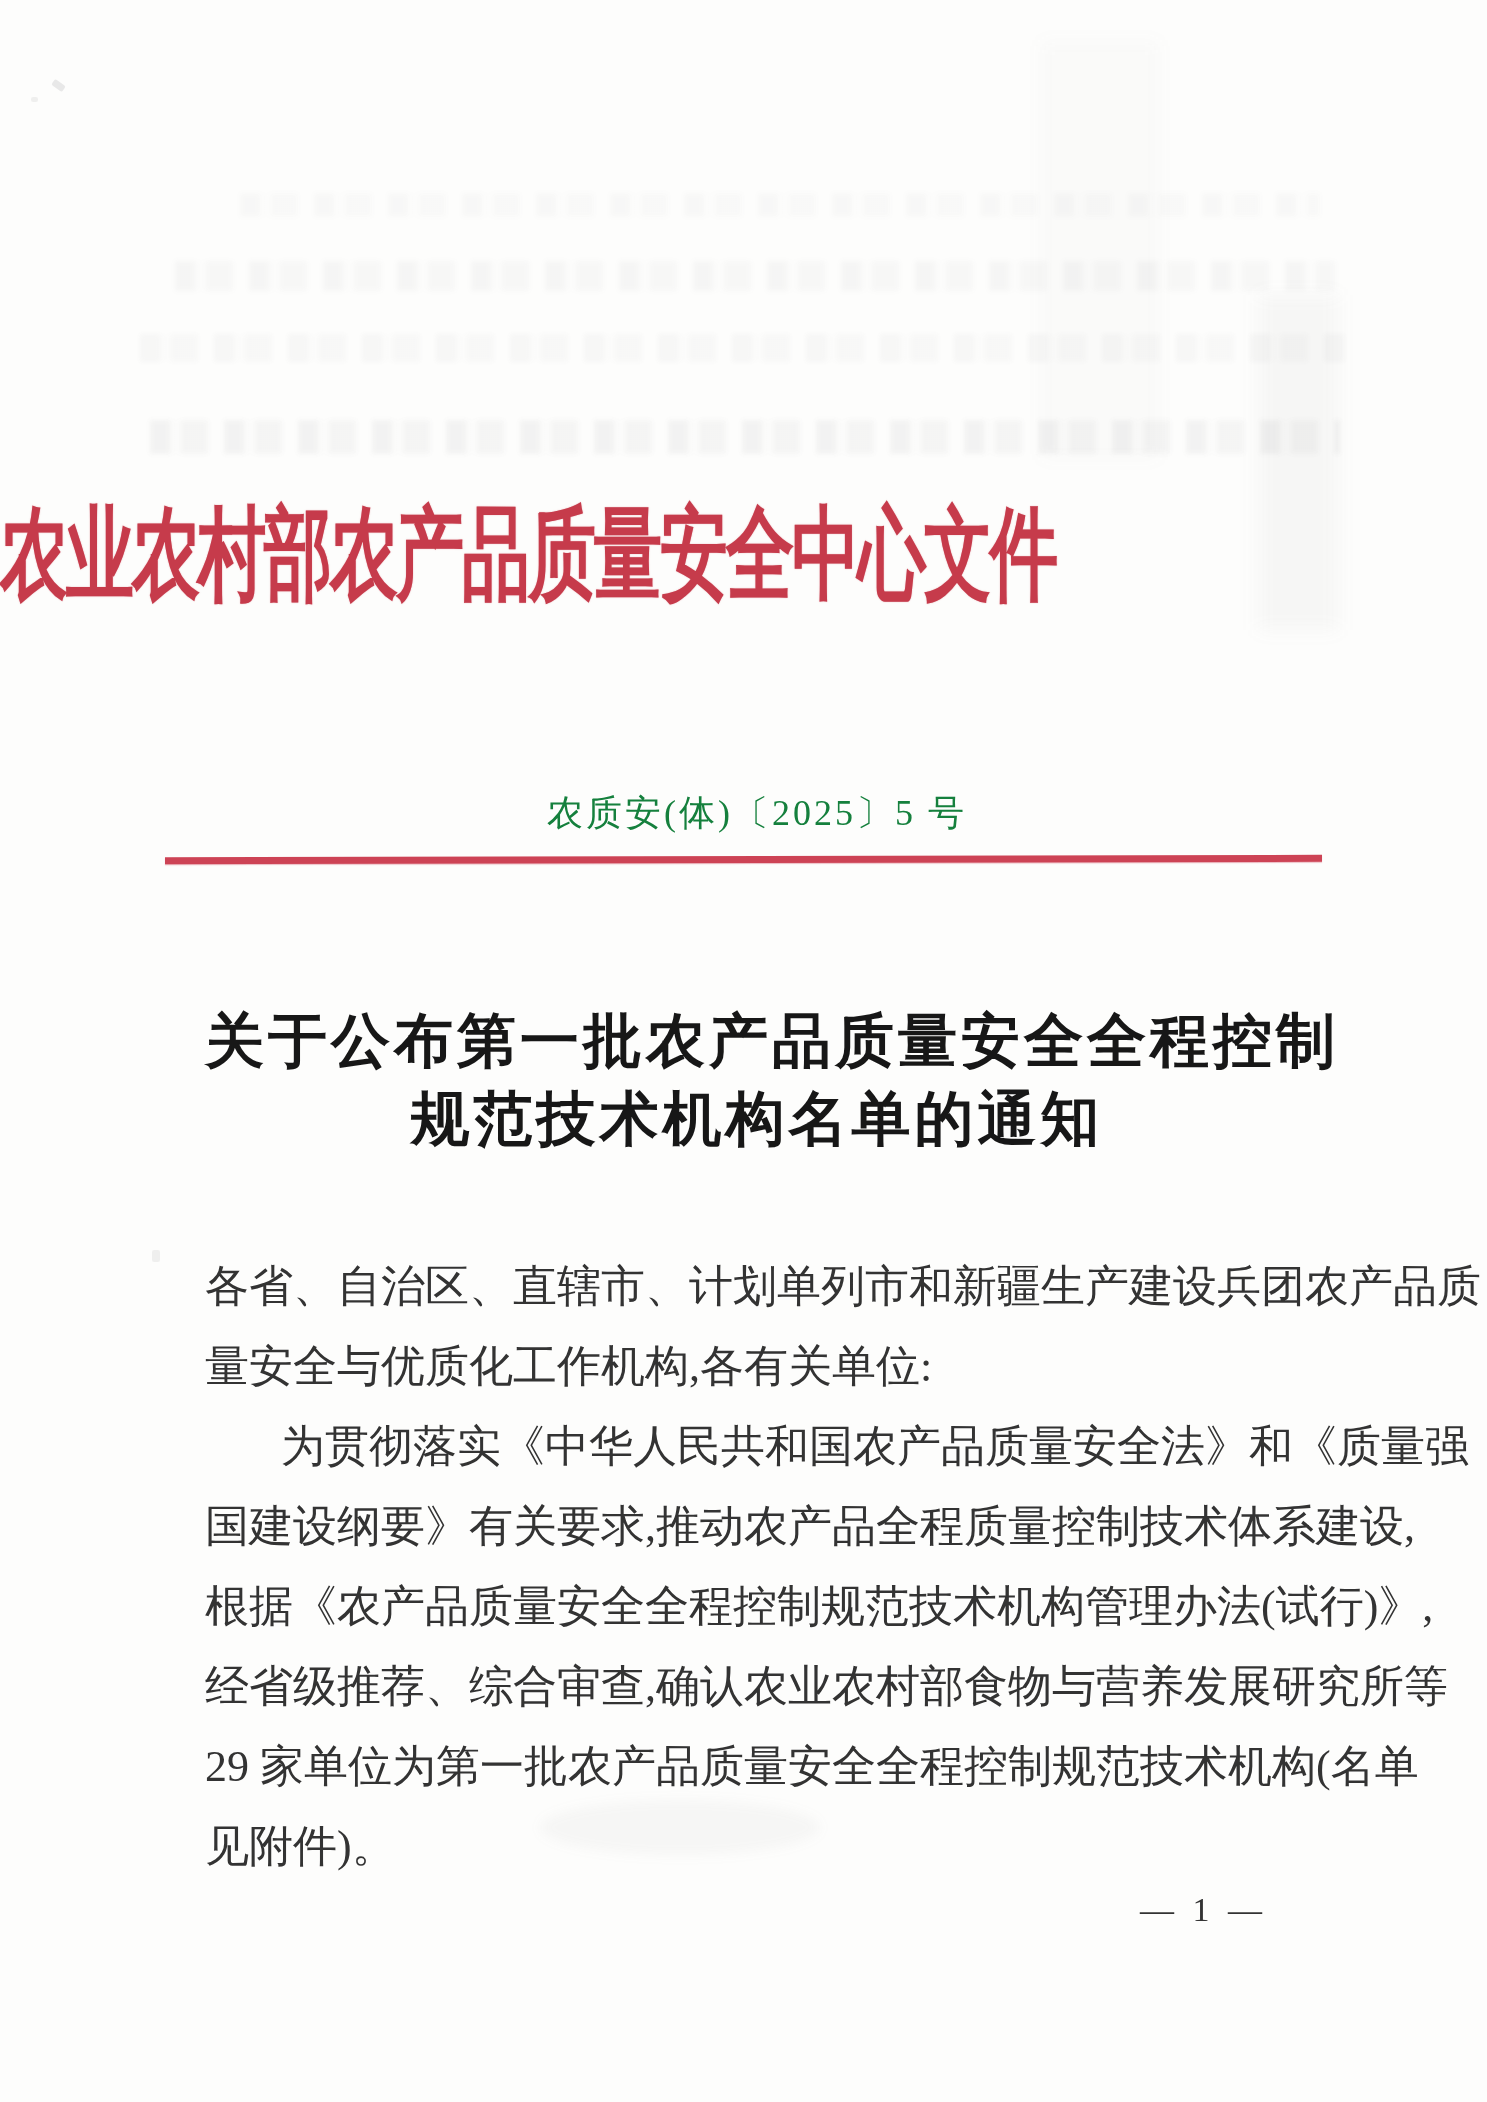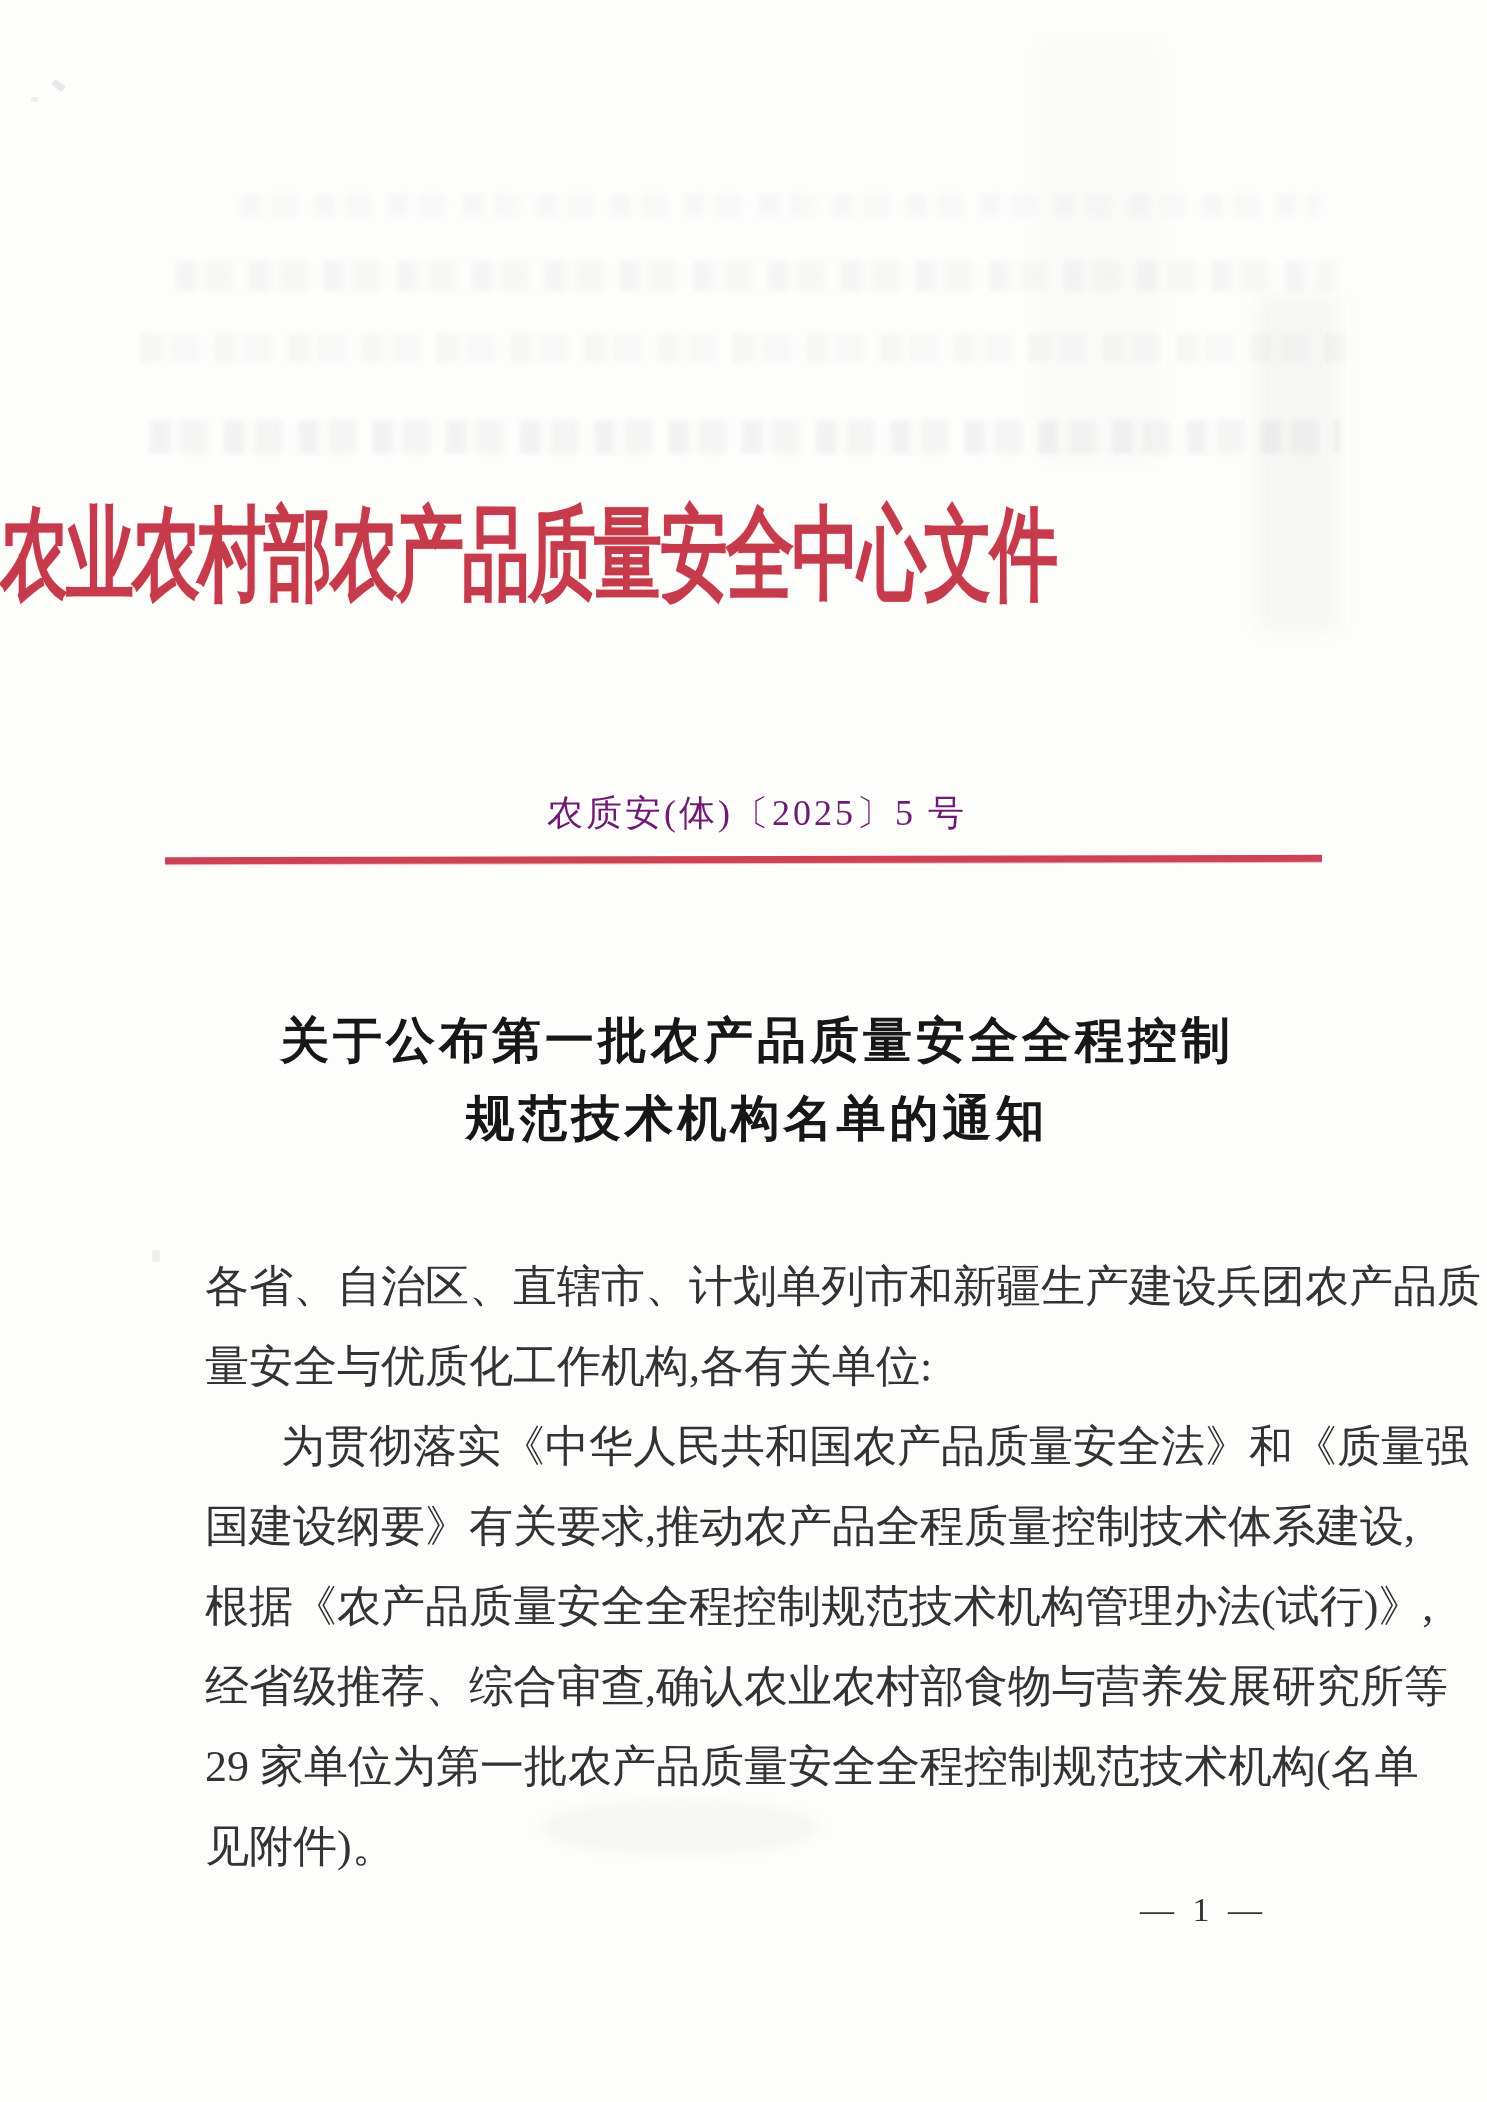--- a/index.html
+++ b/index.html
@@ -64,42 +64,42 @@
   }
 
   
   .doc-number {
     position: absolute;
     top: 788px; left: 205px; width: 1104px;
     text-align: center;
     font-size: 36px;
     line-height: 50px;
     letter-spacing: 3px;
-    color: #701a75;
+    color: #15803d;
     white-space: nowrap;
   }
 
   
   .red-line {
     position: absolute;
     top: 856px; left: 165px;
     width: 1157px; height: 7px;
     background: #cd4355;
     transform: rotate(-0.12deg);
     box-shadow: 0 1px 1px rgba(205,67,85,0.35);
   }
 
   
   .doc-title {
     position: absolute;
     top: 1002px; left: 205px; width: 1104px;
     text-align: center;
     font-weight: bold;
     color: #171717;
-    font-size: 49px;
+    font-size: 59px;
     line-height: 78px;
     letter-spacing: 4px;
     white-space: nowrap;
   }
 
   
   .body-text {
     position: absolute;
     top: 1247px; left: 205px; width: 1104px;
     font-size: 44px;

